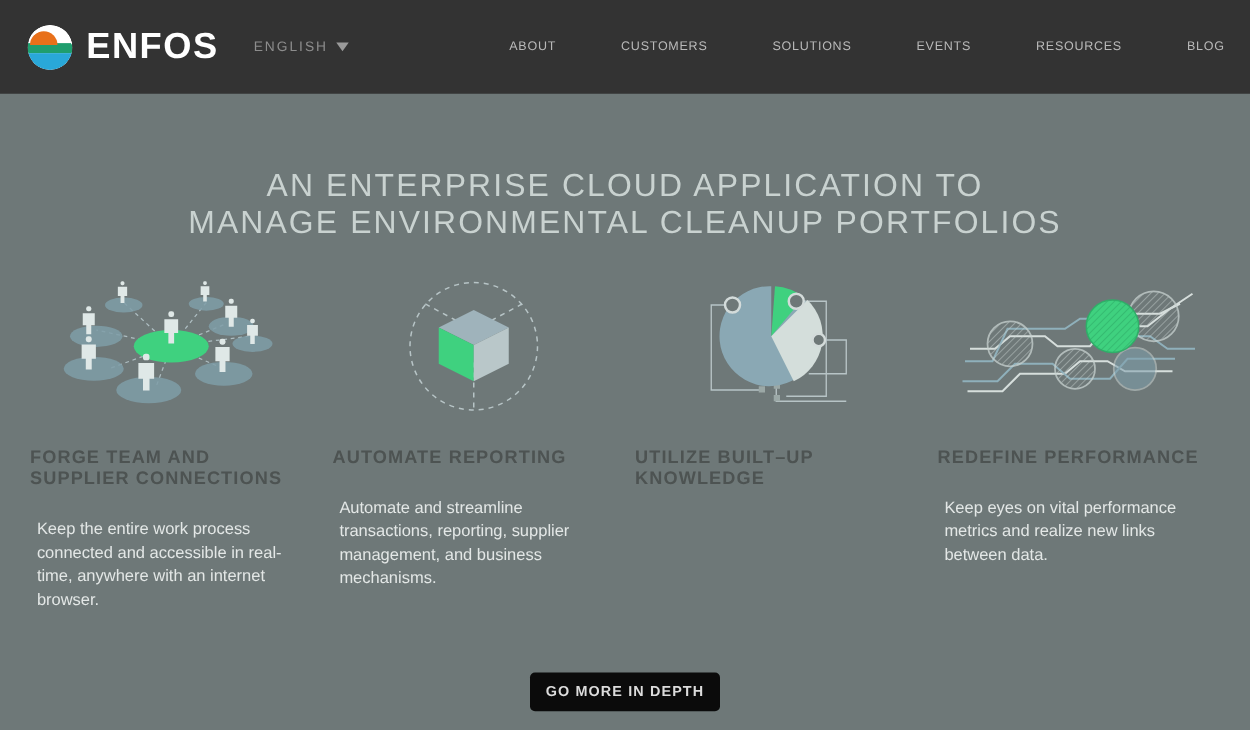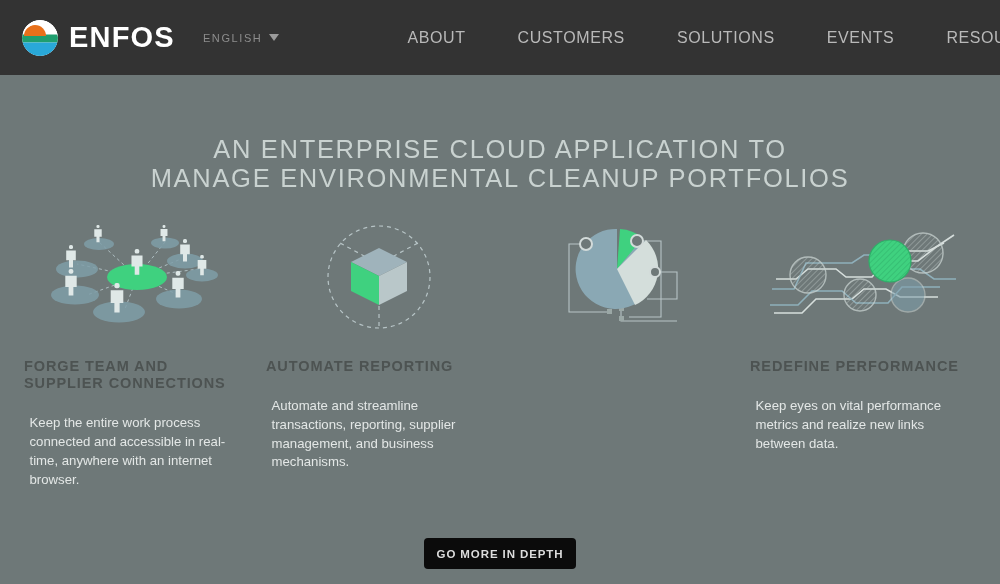--- a/index.html
+++ b/index.html
@@ -57,21 +57,21 @@
   }
 
   .nav {
     display: flex;
     align-items: center;
     gap: 24px;
     margin-left: 100px;
   }
   .nav a {
     color: #b9b9b9;
-    font-size: 16px;
+    font-size: 10px;
     letter-spacing: 0.6px;
     text-decoration: none;
     white-space: nowrap;
     cursor: pointer;
     margin-left: 28px;
   }
 
   .login-btn {
     margin-left: auto;
     width: 134px; height: 36px;
@@ -303,20 +303,21 @@
           <path d="M0 0 L3 -40 A40 40 0 0 1 26 -31 Z" fill="#3fd17f"></path>
           <path d="M0 0 L29 -29 A40 40 0 0 1 18 36 Z" fill="#d4dedb"></path>
         </g>
         <g fill="#6e7878" stroke="#d3dbda" stroke-width="2">
           <circle cx="35" cy="27" r="6"></circle>
           <circle cx="86" cy="24" r="6"></circle>
           <circle cx="104" cy="55" r="5"></circle>
         </g>
       </svg>
     </div>
+    <h3>UTILIZE BUILT–UP KNOWLEDGE</h3>
   </div>
 
   <div class="feature">
     <div class="art">
       <svg width="190" height="120" viewBox="0 0 190 120" aria-hidden="true">
         <defs>
           <pattern id="hatch" width="4" height="4" patternUnits="userSpaceOnUse" patternTransform="rotate(45)">
             <line x1="0" y1="0" x2="0" y2="4" stroke="#c8d2d0" stroke-width="1"></line>
           </pattern>
           <pattern id="hatchG" width="4" height="4" patternUnits="userSpaceOnUse" patternTransform="rotate(45)">

